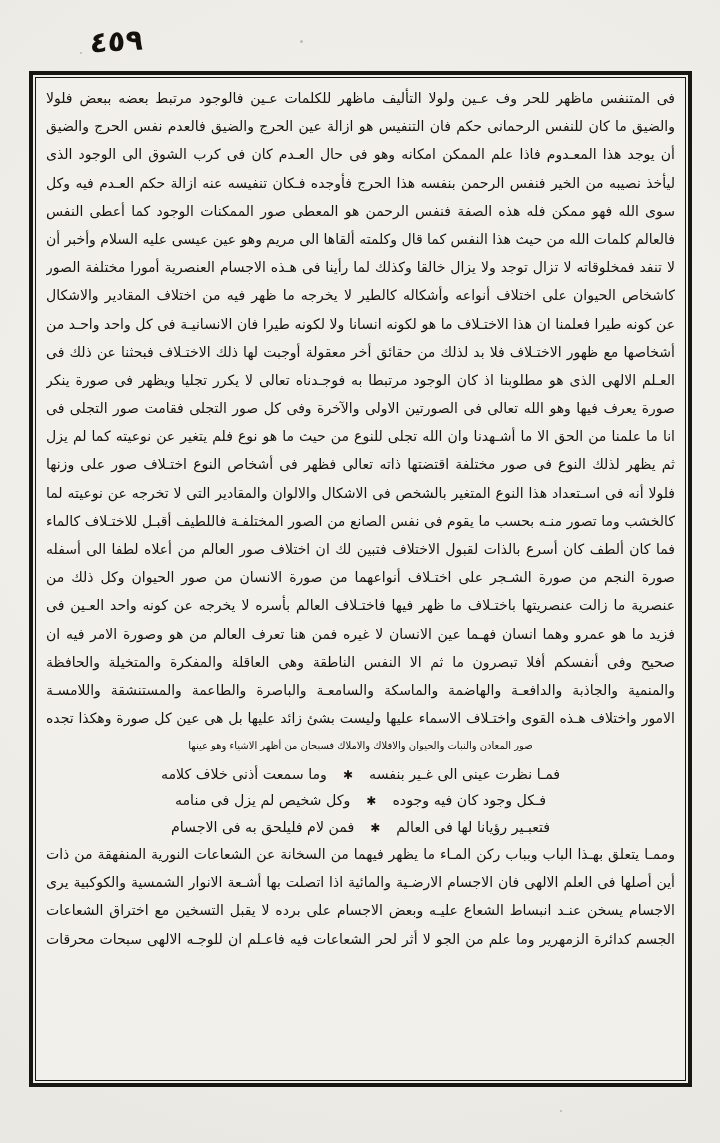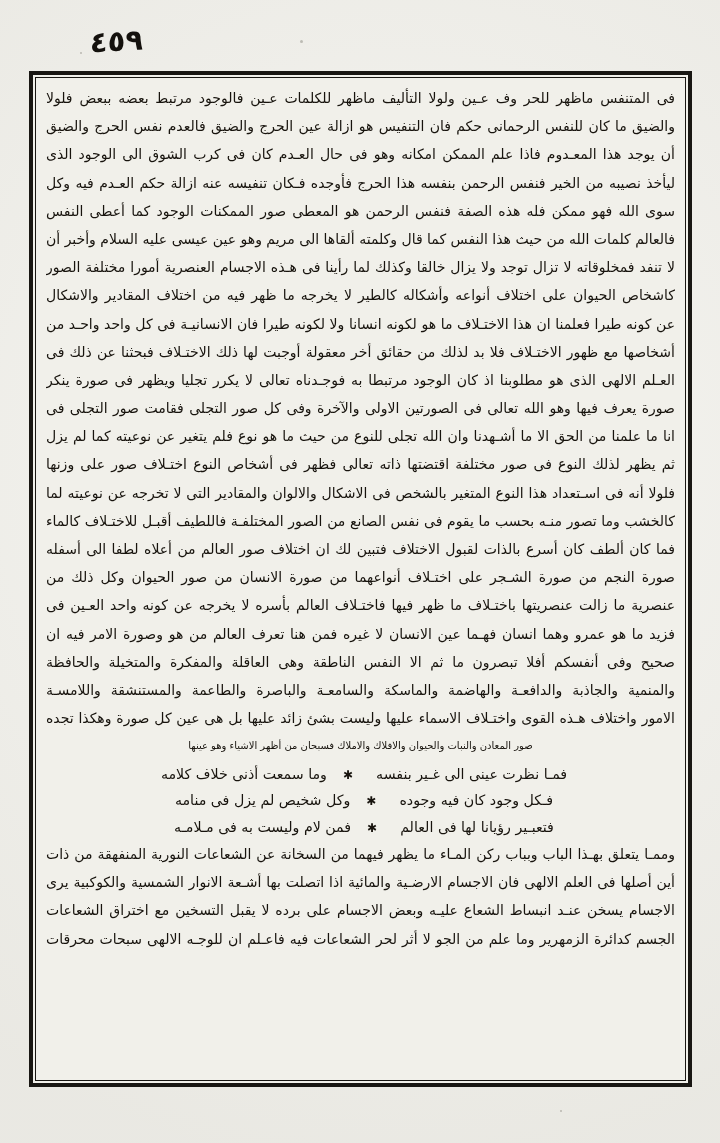--- a/index.html
+++ b/index.html
@@ -37,21 +37,21 @@
   .line-center{
     height:28.2px;line-height:28.2px;font-size:10px;
     text-align:right;text-align-last:center;
     overflow:hidden;padding-left:60px;padding-right:60px;
   }
   .verse{
     height:26.5px;font-size:14.2px;
     display:flex;justify-content:center;align-items:center;gap:16px;
     overflow:hidden;
   }
-  .verse .hemistich{white-space:nowrap;margin-left:7px;}
+  .verse .hemistich{white-space:nowrap;}
   .verse .sep{font-size:12px;position:relative;top:1px;}
   .speck{position:absolute;background:rgba(40,35,25,.25);border-radius:50%;}
 </style>
 </head>
 <body>
 
 <div class="scan-wash"></div>
 
 <div class="page-number">٤٥٩</div>
 
@@ -90,21 +90,21 @@
         <span class="hemistich">وما سمعت أذنى خلاف كلامه</span>
       </div>
       <div class="verse">
         <span class="hemistich">فـكل وجود كان فيه وجوده</span>
         <span class="sep">✱</span>
         <span class="hemistich">وكل شخيص لم يزل فى منامه</span>
       </div>
       <div class="verse">
         <span class="hemistich">فتعبـير رؤيانا لها فى العالم</span>
         <span class="sep">✱</span>
-        <span class="hemistich">فمن لام وليست به فى مـلامـه</span>
+        <span class="hemistich">فمن لام فليلحق به فى الاجسام</span>
       </div>
 
       <div class="line">وممـا يتعلق بهـذا الباب وبباب ركن المـاء ما يظهر فيهما من السخانة عن الشعاعات النورية المنفهقة من ذات الشمس</div>
       <div class="line">أين أصلها فى العلم الالهى فان الاجسام الارضـية والمائية اذا اتصلت بها أشـعة الانوار الشمسية والكوكبية يرى بعض</div>
       <div class="line">الاجسام يسخن عنـد انبساط الشعاع عليـه وبعض الاجسام على برده لا يقبل التسخين مع اختراق الشعاعات ذلك</div>
       <div class="line">الجسم كدائرة الزمهرير وما علم من الجو لا أثر لحر الشعاعات فيه فاعـلم ان للوجـه الالهى سبحات محرقات لولا الحجب</div>
 
     </div>
   </div>
 </div>

